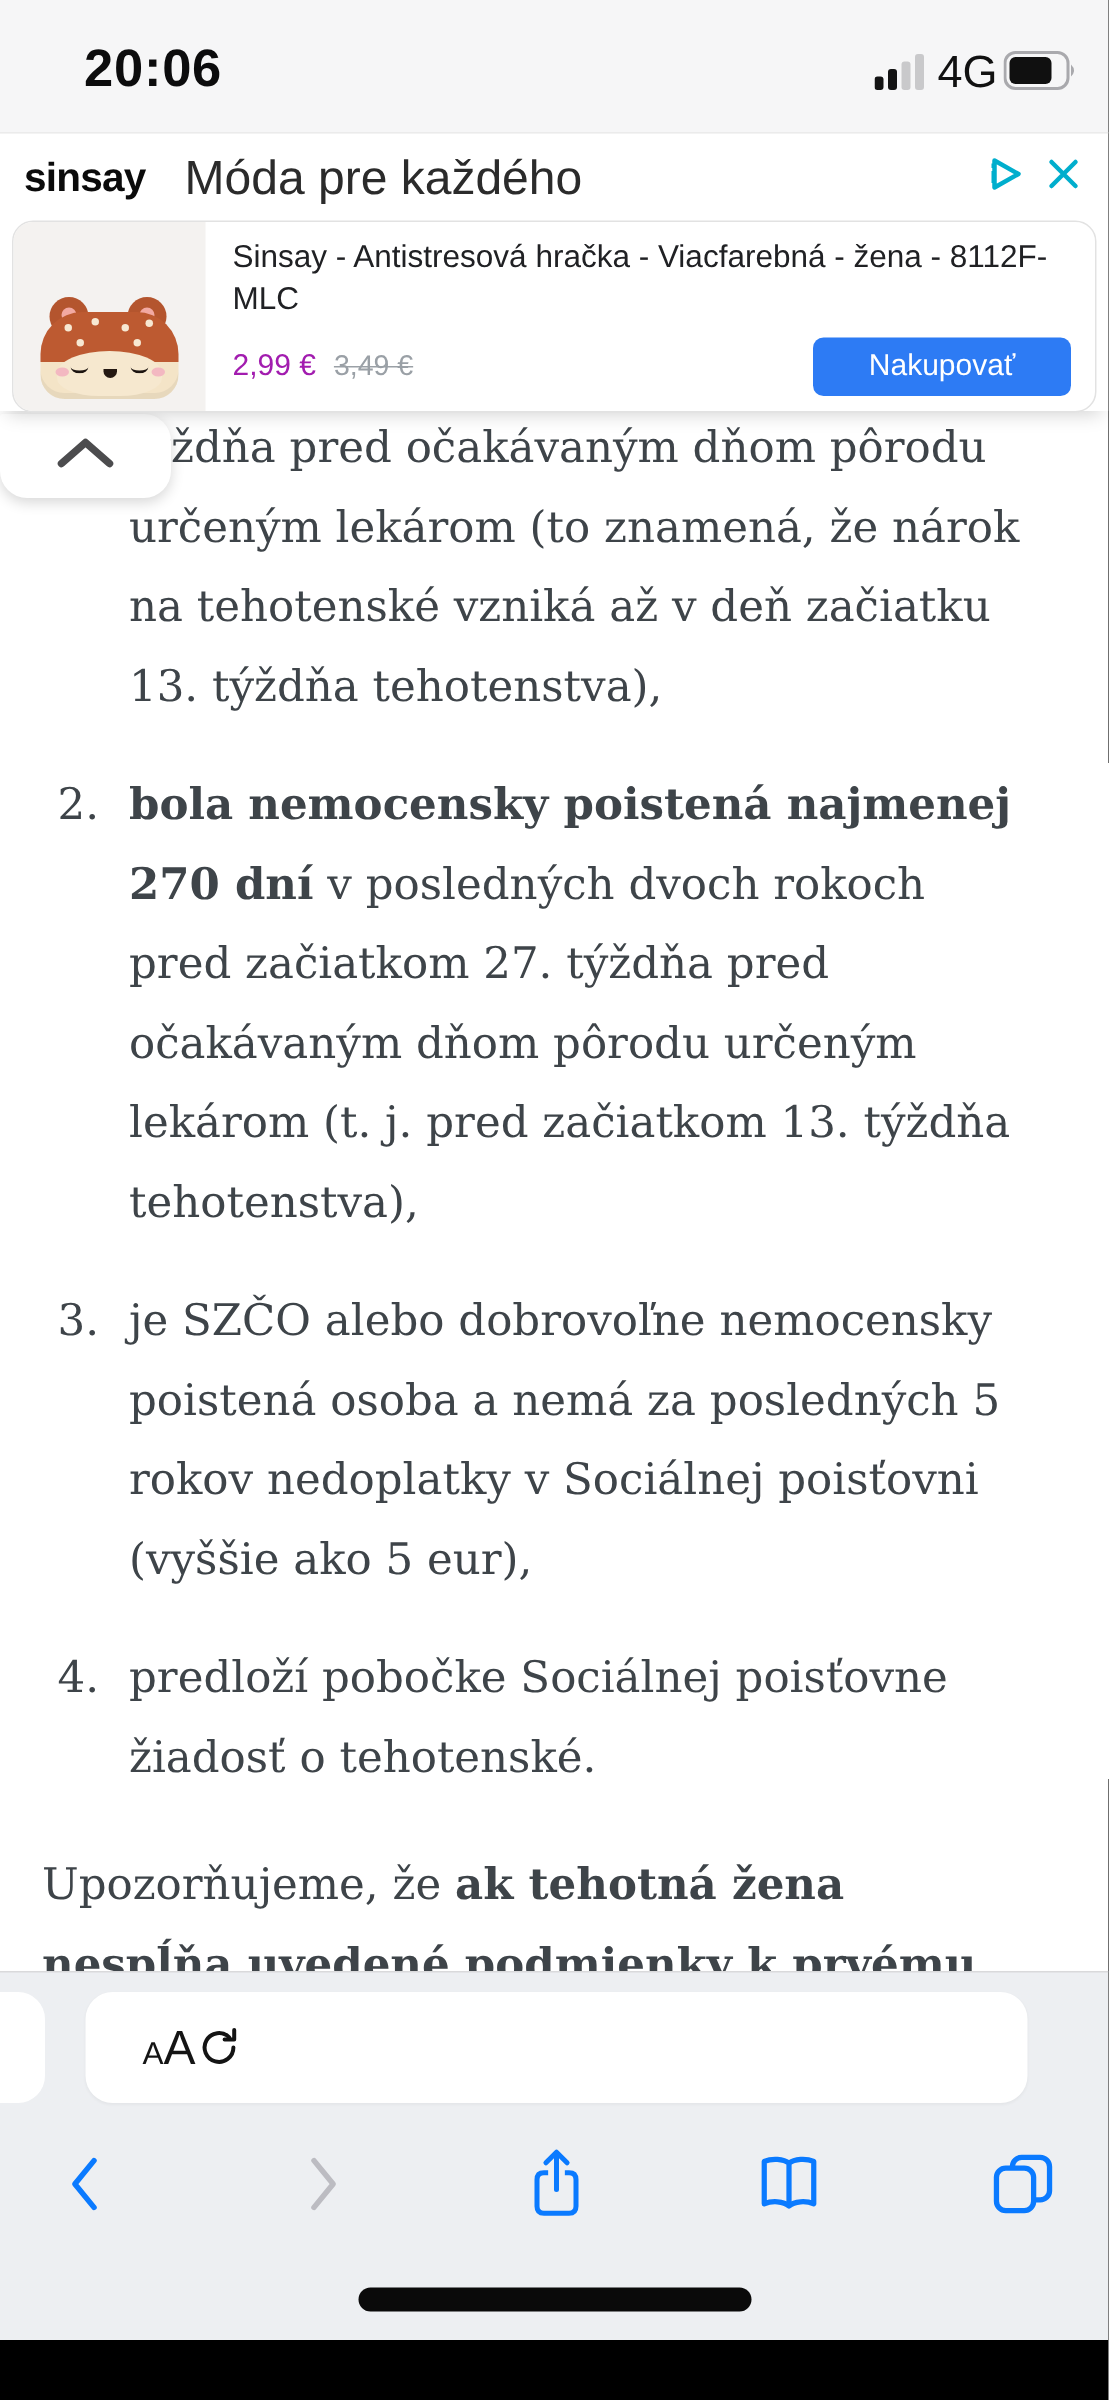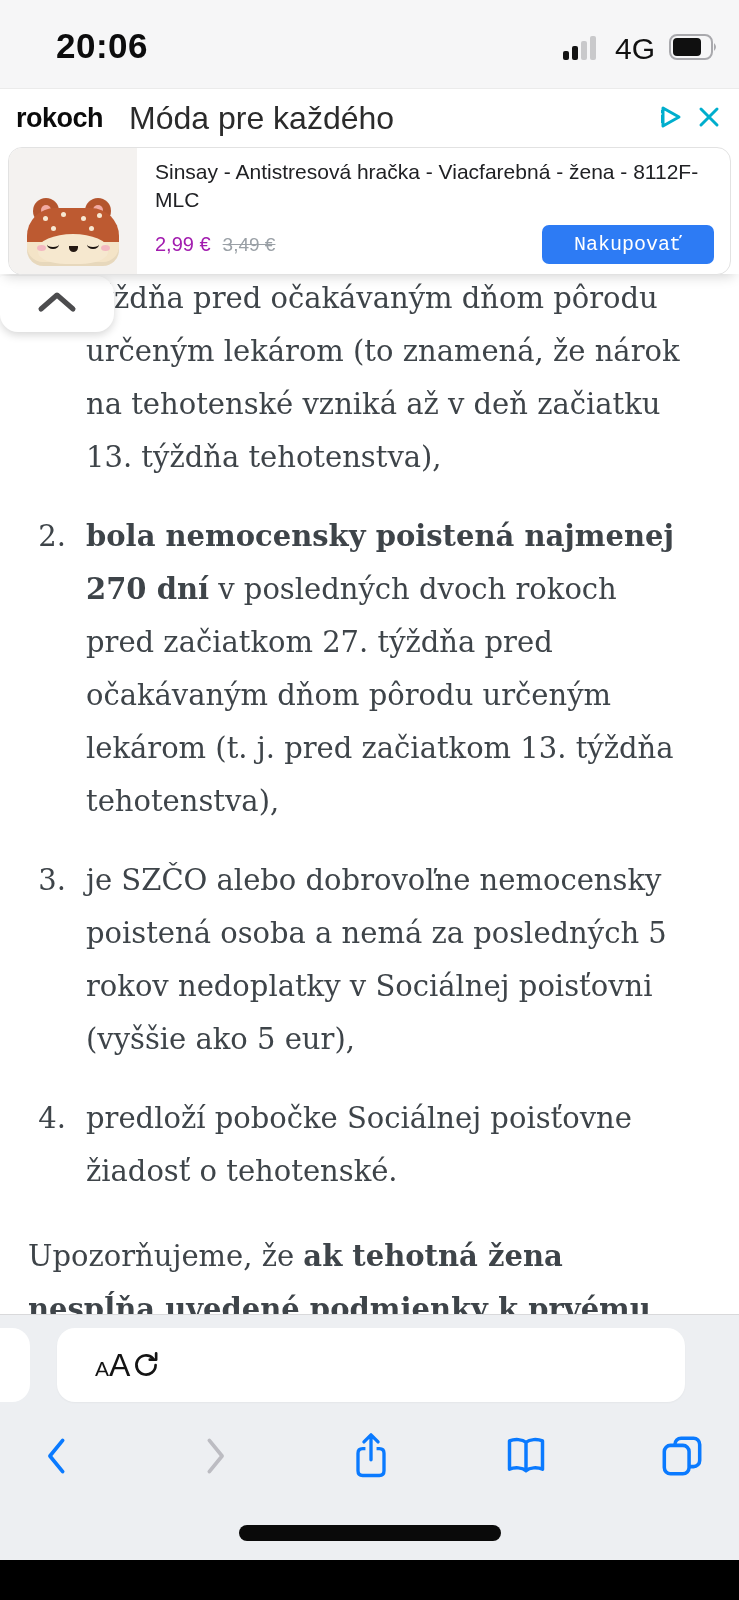--- a/index.html
+++ b/index.html
@@ -3,40 +3,40 @@
 <meta charset="utf-8">
 <style>
   html,body{margin:0;padding:0;background:#000;}
   .phone{position:relative;width:739px;height:1560px;margin:0 auto;background:#fff;overflow:hidden;
          font-family:"Liberation Sans",sans-serif;}
 
   
   .status-bar{position:absolute;top:0;left:0;right:0;height:88px;background:#f6f6f7;z-index:40;
               border-bottom:1px solid #ebebeb;}
   .status-time{position:absolute;left:56px;top:26px;font-size:35px;font-weight:700;color:#0c0c0d;letter-spacing:.5px;}
-  .status-right{position:absolute;right:18px;top:32px;display:flex;align-items:center;gap:14px;}
+  .status-right{position:absolute;right:18px;top:32px;display:flex;align-items:center;gap:4px;}
   .net-label{font-size:30px;color:#111;}
 
   
   .ad-banner{position:absolute;top:88px;left:0;right:0;height:186px;background:#fff;z-index:30;
              box-shadow:0 7px 12px -5px rgba(0,0,0,.18);}
   .ad-head{display:flex;align-items:center;padding:12px 18px 8px 16px;}
   .ad-logo{font-size:27px;font-weight:800;color:#0b0b0b;letter-spacing:-.5px;}
   .ad-tagline{font-size:32px;color:#2b2b2b;margin-left:26px;flex:1;}
   .ad-head-icons{display:flex;align-items:center;gap:14px;}
   .ad-card{margin:2px 8px 0 8px;height:126px;border:1px solid #e2e2e2;border-radius:14px;
            display:flex;overflow:hidden;background:#fff;}
   .ad-img{width:128px;background:#f4f2f0;position:relative;flex:none;}
   .ad-body{flex:1;padding:10px 16px 10px 18px;display:flex;flex-direction:column;}
   .ad-title{font-size:21px;line-height:28px;color:#202124;}
   .ad-bottom{margin-top:auto;display:flex;align-items:center;}
   .ad-price{font-size:20px;color:#a21caf;}
   .ad-old-price{font-size:19px;color:#9aa0a6;text-decoration:line-through;margin-left:12px;}
   .ad-cta{margin-left:auto;background:#2d7bf4;color:#fff;border:none;border-radius:7px;
-          font-size:20px;font-family:Liberation Mono, monospace;padding:8px 0;width:172px;}
+          font-size:20px;font-family:Liberation Sans, sans-serif;padding:8px 0;width:172px;}
 
   
   .toy-ear{position:absolute;width:26px;height:26px;border-radius:50%;background:#b4552e;top:50px;}
   .toy-ear.l{left:24px}.toy-ear.r{left:76px}
   .toy-ear::after{content:"";position:absolute;width:10px;height:10px;border-radius:50%;background:#f2a9a2;left:8px;top:7px;}
   .toy-body{position:absolute;left:18px;top:60px;width:92px;height:58px;border-radius:28px 28px 16px 16px;
             background:linear-gradient(#bd5a31 0 58%,#f4e4c7 58% 100%);
             box-shadow:inset 0 -4px 0 rgba(0,0,0,.05);}
   .toy-dot{position:absolute;width:5px;height:5px;border-radius:50%;background:#f7e8d2;}
   .toy-face{position:absolute;left:29px;top:86px;width:70px;height:30px;border-radius:50% 50% 40% 40%;background:#f6e8cf;}
@@ -103,21 +103,21 @@
           <rect x="1" y="1" width="42" height="24" rx="7" fill="none" stroke="#a9a9ad" stroke-width="2"></rect>
           <rect x="4" y="4" width="28" height="18" rx="4" fill="#101010"></rect>
           <path d="M45 9 q4 4 0 8 Z" fill="#a9a9ad"></path>
         </svg>
       </span>
     </div>
   </div>
 
   <div class="ad-banner">
     <div class="ad-head">
-      <span class="ad-logo">rokoch</span>
+      <span class="ad-logo">sinsay</span>
       <span class="ad-tagline">Móda pre každého</span>
       <span class="ad-head-icons">
         <span>
           <svg width="26" height="24" viewBox="0 0 26 24">
             <path d="M6 3 L22 12 L6 21 Z" fill="none" stroke="#00aecd" stroke-width="3" stroke-linejoin="round"></path>
             <rect x="4" y="10" width="3" height="8" fill="#00aecd"></rect>
             <rect x="4" y="5" width="3" height="3" fill="#00aecd"></rect>
           </svg>
         </span>
         <span>

